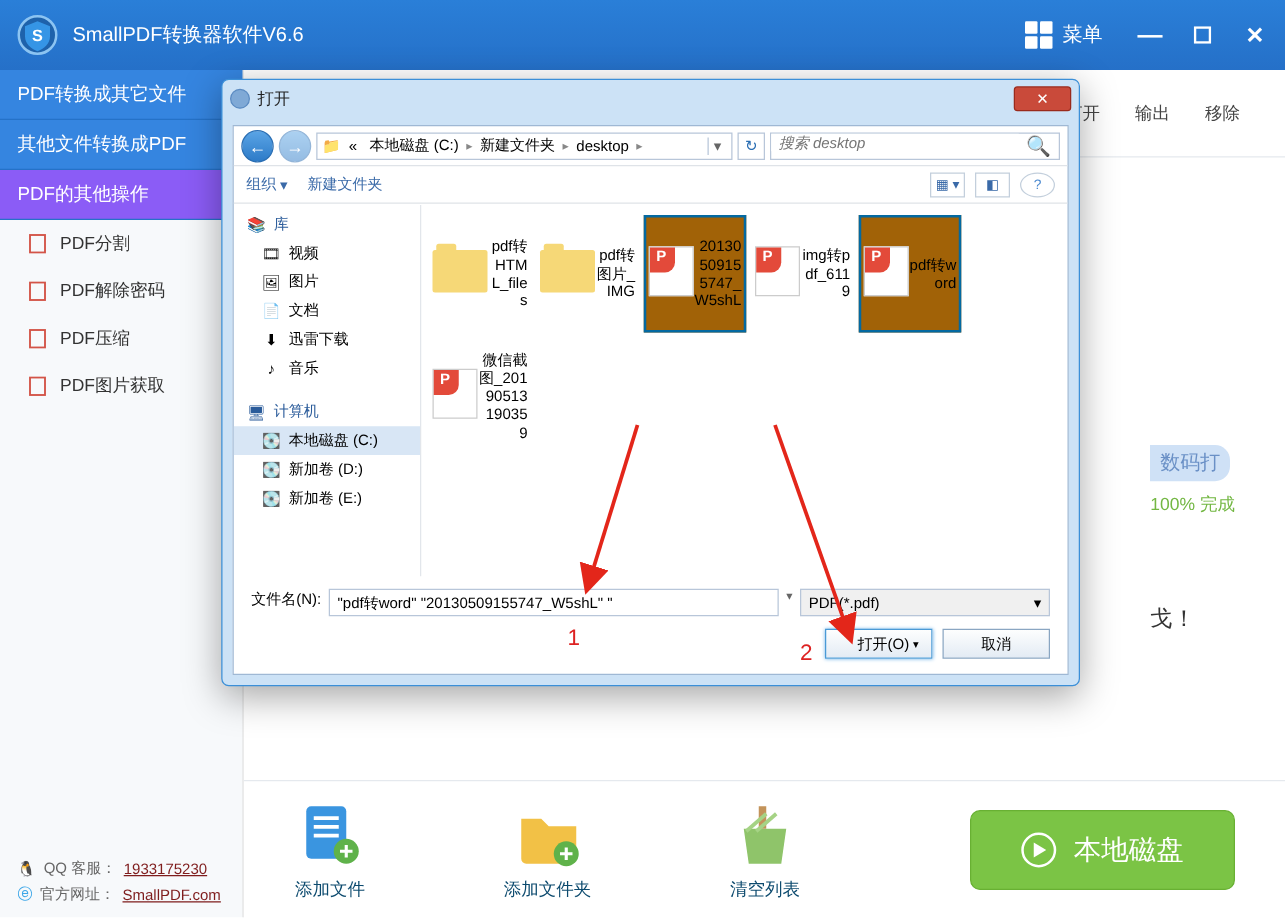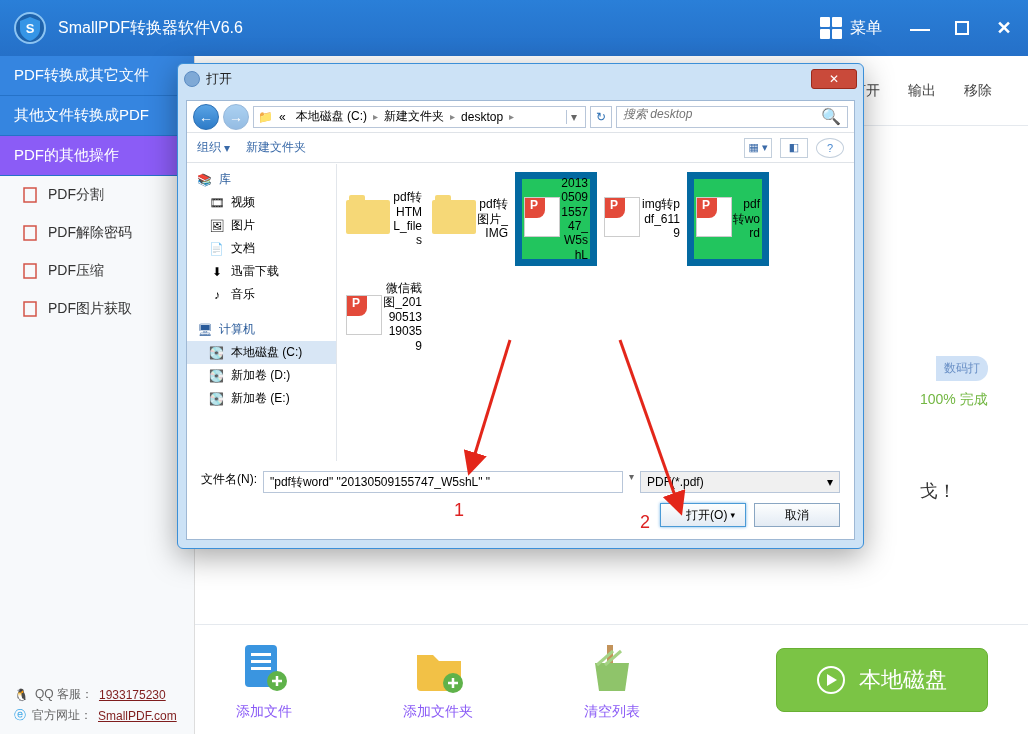--- a/index.html
+++ b/index.html
@@ -31,29 +31,29 @@
 
 .main { position: absolute; left: 195px; right: 0; top: 56px; bottom: 0; background: #fff; }
 .toolbar { height: 70px; display: flex; align-items: center; padding: 0 26px; border-bottom: 1px solid #e5e9ee; gap: 8px; }
 .path-label { font-size: 14px; margin-right: 8px; color: #333; }
 .path-input { flex: 1; height: 30px; border: 1px solid #cfd8e3; padding: 0 8px; font-size: 13px; color: #555; background:#fff; }
 .path-icon { width: 22px; height: 22px; background: #f5c844; border-radius:2px; }
 .tool-btn { padding: 4px 10px; font-size: 14px; color: #444; cursor: pointer; }
 
 .status-area { position: absolute; right: 40px; top: 300px; text-align: left; font-size:14px; color:#444; }
 .status-chips { display:flex; margin-bottom:10px; }
-.chip-blue  { background:#cfe1f6; color:#6a90c6; padding:4px 8px; border-radius:0 12px 12px 0; font-size:12px;margin-left:16px; }
+.chip-blue  { background:#cfe1f6; color:#6a90c6; padding:4px 8px; border-radius:0 12px 12px 0; font-size:16px; }
 .done-line { color:#73b743; font-size:14px; }
 .done-exclaim { color:#333; font-size:18px; margin-top:70px; }
 
 
 .bottom-row { position: absolute; left: 0; right: 0; bottom: 0; height: 110px; border-top: 1px solid #e5e9ee; display: flex; align-items: center; padding: 0 40px; }
 .action { display: flex; flex-direction: column; align-items: center; gap: 6px; margin-right: 110px; cursor:pointer; }
 .action-icon { width: 58px; height: 58px; border-radius: 6px; display:flex; align-items:center; justify-content:center; }
-.action-label { font-size: 14px; color: #8b5cf6; }
+.action-label { font-size: 14px; color: #0c4a6e; }
 .start-btn { margin-left: auto; background: #7bc445; color: #fff; padding: 16px 40px; border-radius: 8px; font-size: 22px; display: flex; align-items: center; gap: 14px; cursor:pointer; border:1px solid #68b033; }
 .play-ico { width:28px; height:28px; border:2px solid #fff; border-radius:50%; display:flex; align-items:center; justify-content:center; }
 
 
 .dialog-shadow { position: absolute; left: 177px; top: 63px; width: 687px; height: 486px; background: #cce2f6; border: 1px solid #3b8fd8; border-radius: 6px; box-shadow: 0 8px 30px rgba(0,0,0,0.35); }
 .dlg-titlebar { height: 30px; display: flex; align-items: center; padding: 0 6px; }
 .dlg-icon { width: 16px; height: 16px; background:#7fa9d6; border-radius:50%; border:1px solid #5b8bc2; margin-right:6px; }
 .dlg-title { font-size: 13px; flex: 1; color: #222; }
 .dlg-close { background:#c94a3a; color:#fff; width:46px; height:20px; border-radius:3px; text-align:center; font-size:12px; line-height:18px; cursor:pointer; border:1px solid #9a2a1c; }
 .dlg-body { position:absolute; left:8px; right:8px; top:36px; bottom:8px; background:#fff; border:1px solid #9fb8d4; }
@@ -76,21 +76,21 @@
 
 .dlg-main { position:absolute; top:63px; bottom:78px; left:0; right:0; display:flex; }
 .dlg-nav { width:150px; border-right:1px solid #e2e6eb; overflow:hidden; padding:4px 0; font-size:12px; }
 .nav-node { display:flex; align-items:center; gap:6px; padding:3px 6px 3px 22px; cursor:pointer; }
 .nav-node.root { padding-left:10px; color:#2a5b9a; }
 .nav-node.selected { background:#d8e6f5; }
 .nav-ico { width:16px; height:14px; display:inline-flex; align-items:center; justify-content:center; }
 
 .dlg-files { flex:1; padding:6px 4px; display:flex; flex-wrap:wrap; align-content:flex-start; }
 .file-item { width:82px; height:94px; margin:2px; display:flex; flex-direction:row; align-items:center; justify-content:flex-start; text-align:right; font-size:12px; padding:4px 2px; cursor:pointer; border:1px solid transparent; }
-.file-item.selected { background:#22c55e; border:7px solid #0369a1; }
+.file-item.selected { background:#a16207; border:2px solid #0369a1; }
 .file-thumb { width:48px; height:42px; margin-bottom:4px; display:flex; align-items:center; justify-content:center; }
 .folder-shape { width:44px; height:34px; background:#f6d877; border-radius:2px; position:relative; }
 .folder-shape:before { content:""; position:absolute; top:-5px; left:3px; width:16px; height:5px; background:#f6d877; border-radius:2px 2px 0 0; }
 .pdf-shape { width:36px; height:40px; background:#fff; border:1px solid #ccc; position:relative; }
 .pdf-shape:before { content:""; position:absolute; top:0; left:0; width:20px; height:20px; background:#e34a3a; border-radius:0 0 8px 0; }
 .pdf-shape:after { content:"P"; position:absolute; top:0px; left:5px; color:#fff; font-size:12px; font-weight:bold; }
 .file-name { line-height:1.2; word-break:break-all; }
 
 .dlg-bottom { position:absolute; left:0; right:0; bottom:0; height:78px; padding:10px 14px; }
 .fn-row { display:flex; gap:6px; }

